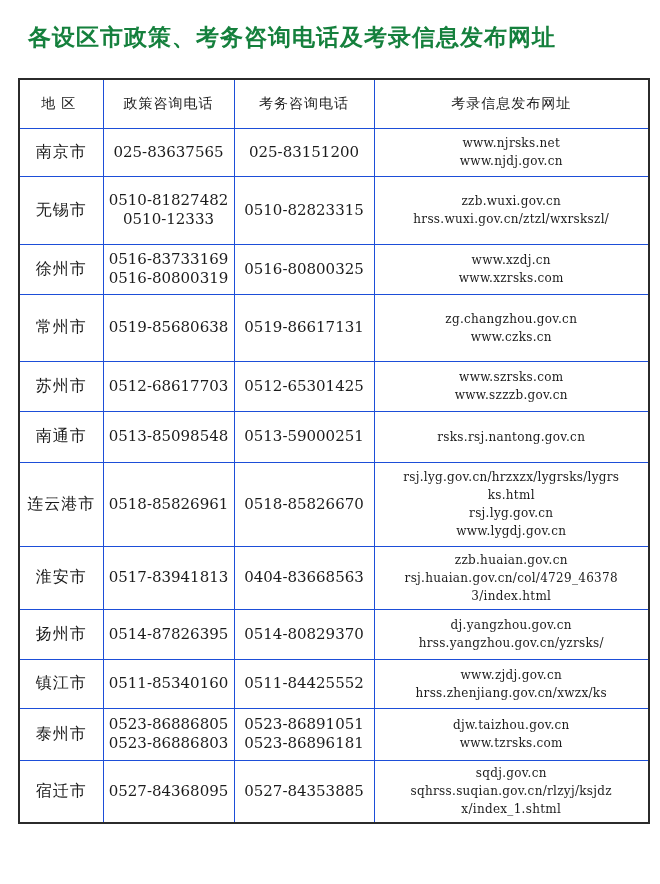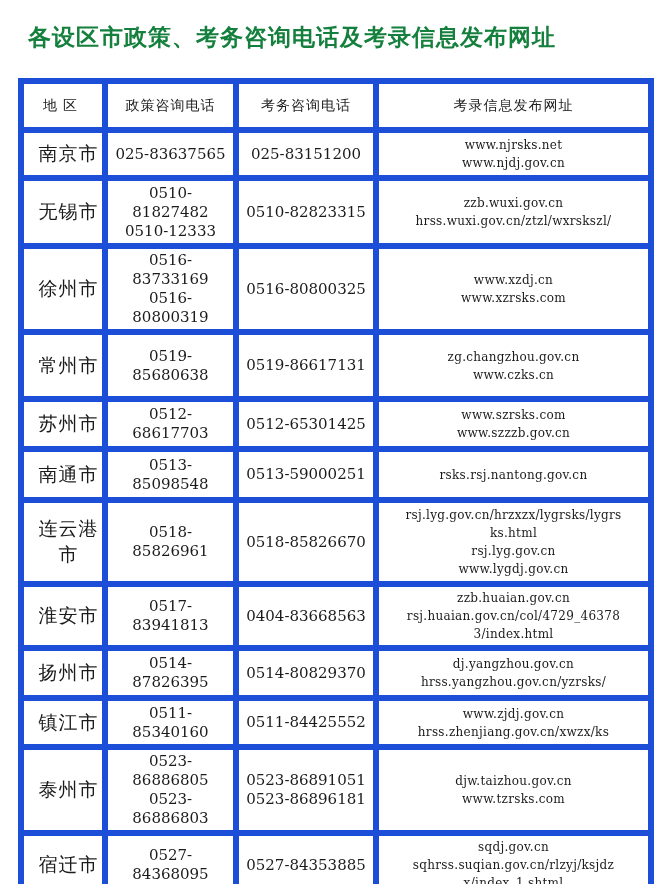--- a/index.html
+++ b/index.html
@@ -25,39 +25,38 @@
   }
   table.info-table {
     border-collapse: collapse;
     table-layout: fixed;
     width: 630px;
     margin: 25px 0 0 18px;
     border: 2px solid #2b2b2b;
   }
   .info-table th,
   .info-table td {
-    border: 6px solid #1d4ed8;
+    border: 1px solid #1d4ed8;
     text-align: center;
     vertical-align: middle;
     padding: 2px 3px;
     overflow: hidden;
   }
   .info-table th {
     font-weight: normal;
     font-size: 14px;
     letter-spacing: 1px;
     color: #222222;
   }
   .info-table th.col-city {
     letter-spacing: 6px;
   }
   td.cell-city {
-    font-size: 19px;
+    font-size: 16px;
     letter-spacing: 1px;
-    padding-left: 14px;
   }
   td.cell-phone {
     font-size: 15px;
   }
   td.cell-url {
     font-size: 12px;
     letter-spacing: 0.3px;
   }
   .line {
     display: block;

